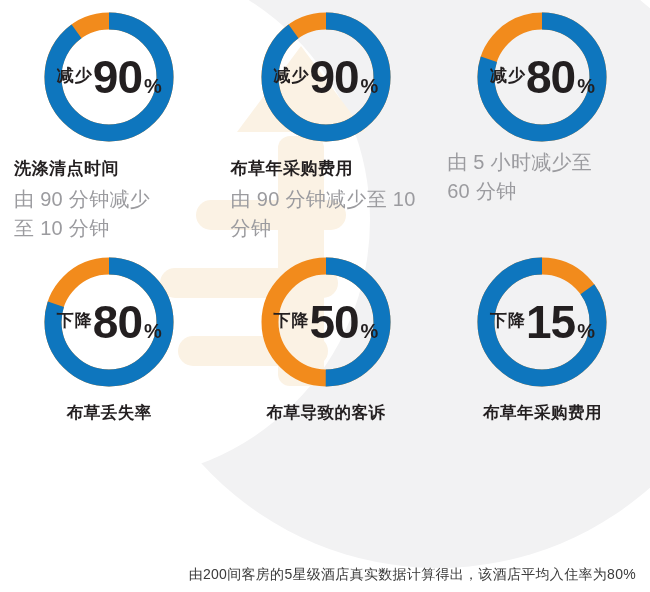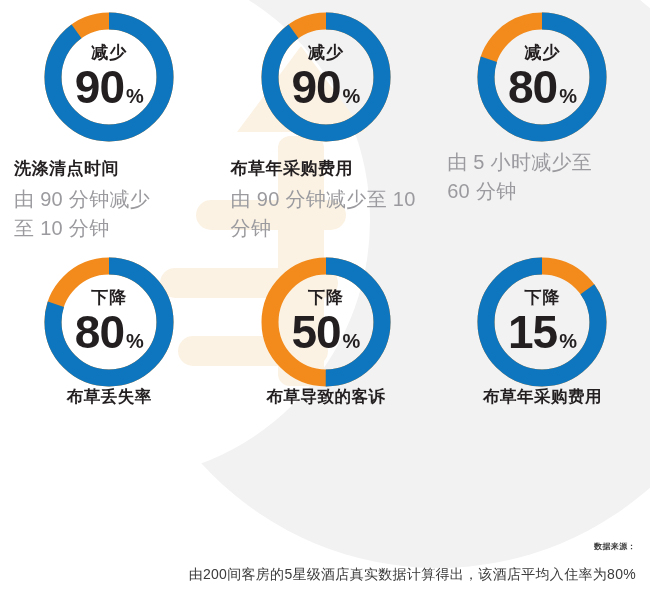--- a/index.html
+++ b/index.html
@@ -33,21 +33,21 @@
   .row2{padding:14px 0 0 0;}
   .cell{width:216.6px;box-sizing:border-box;}
   .cell.r1{padding:0 12px 0 14px;}
   .cell.r2{padding:0 12px 0 14px;}
 
   
   .donut-wrap{display:flex;justify-content:center;}
   .donut{position:relative;width:130px;height:130px;}
   .donut svg{display:block;width:130px;height:130px;}
   .donut .inner{
-    position:absolute;inset:0;display:flex;flex-direction:column;
+    position:absolute;inset:0;display:flex;flex-direction:row;
     align-items:center;justify-content:center;
   }
   .donut .verb{
     font-size:17px;font-weight:700;color:#231f20;letter-spacing:1px;
     line-height:1;margin-bottom:3px;
   }
   .donut .numline{
     display:flex;align-items:baseline;color:#231f20;line-height:1;
   }
   .donut .num{font-size:46px;font-weight:700;letter-spacing:-1px;}
@@ -56,21 +56,21 @@
   
   .title{
     margin-top:17px;font-size:17px;font-weight:700;color:#231f20;
     letter-spacing:.5px;line-height:1.2;
   }
   .subtitle{
     margin-top:6px;font-size:20px;color:#9b9b9f;line-height:1.45;
     letter-spacing:.3px;
   }
   .label2{
-    font-size:16.5px;font-weight:700;color:#231f20;
+    margin-top:16px;font-size:16.5px;font-weight:700;color:#231f20;
     letter-spacing:.5px;text-align:center;line-height:1.2;
   }
 
   
   .footer{position:absolute;left:0;right:0;bottom:8px;z-index:3;}
   .src-label{
     text-align:right;padding-right:14px;font-size:8px;color:#3b3b3b;
     font-weight:700;letter-spacing:.4px;
   }
   .src-text{
@@ -222,17 +222,16 @@
               <span class="pct">%</span>
             </div>
           </div>
         </div>
       </div>
       <div class="label2">布草年采购费用</div>
     </div>
   </div>
 
   <div class="footer">
-    <div class="src-label">数据来源：</div>
     <div class="src-text">由200间客房的5星级酒店真实数据计算得出，该酒店平均入住率为80%</div>
   </div>
 
 </div>
 
 </body></html>

